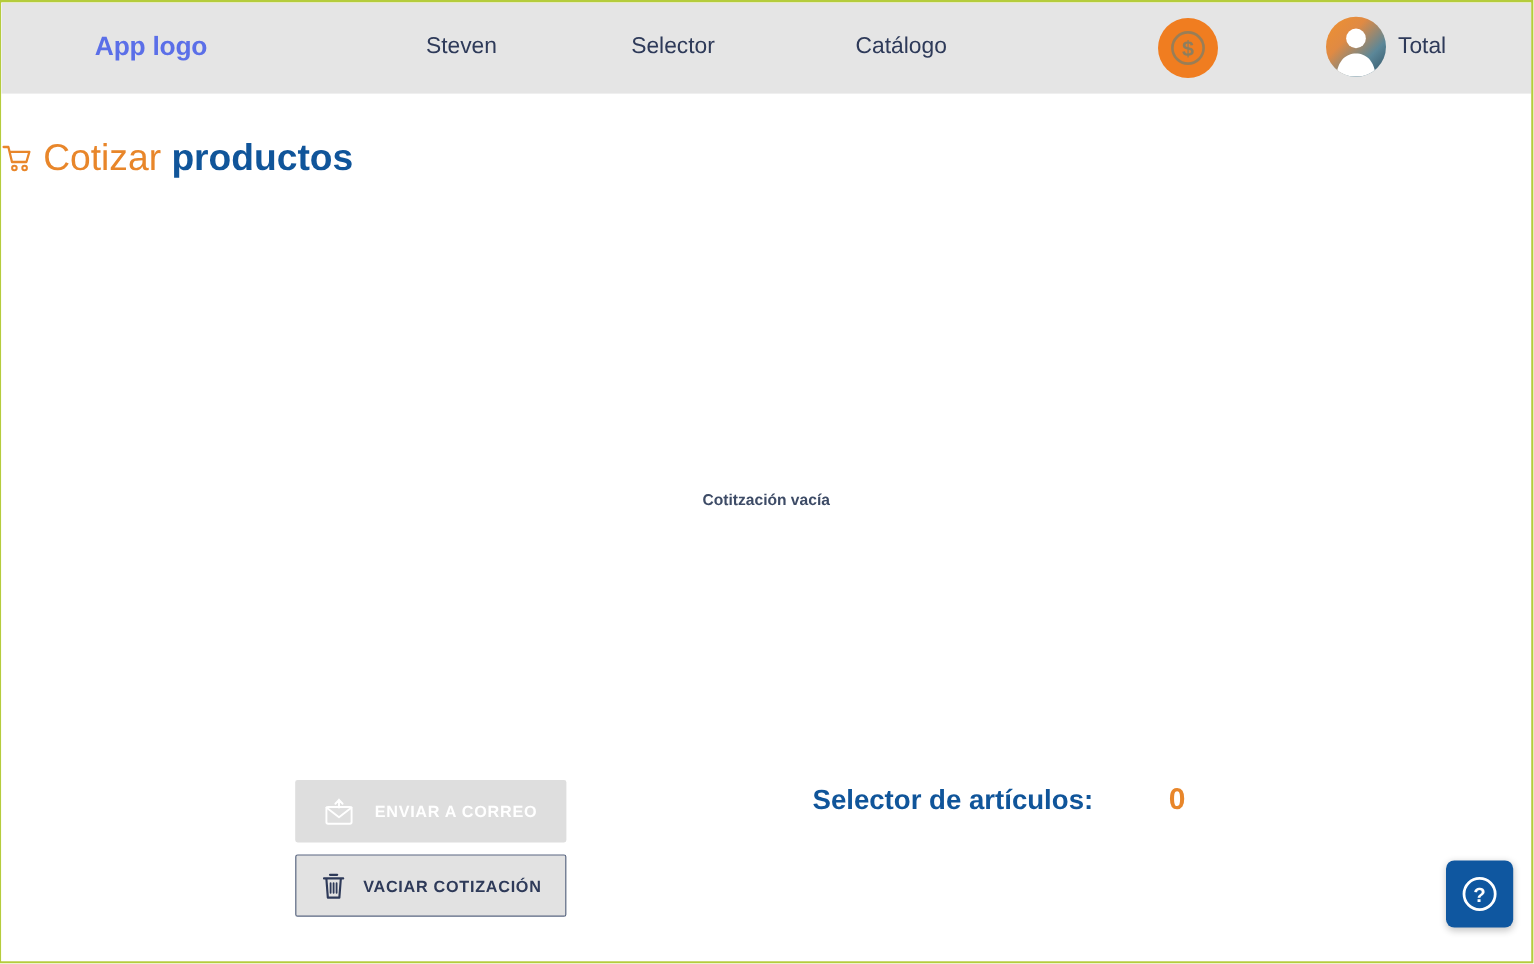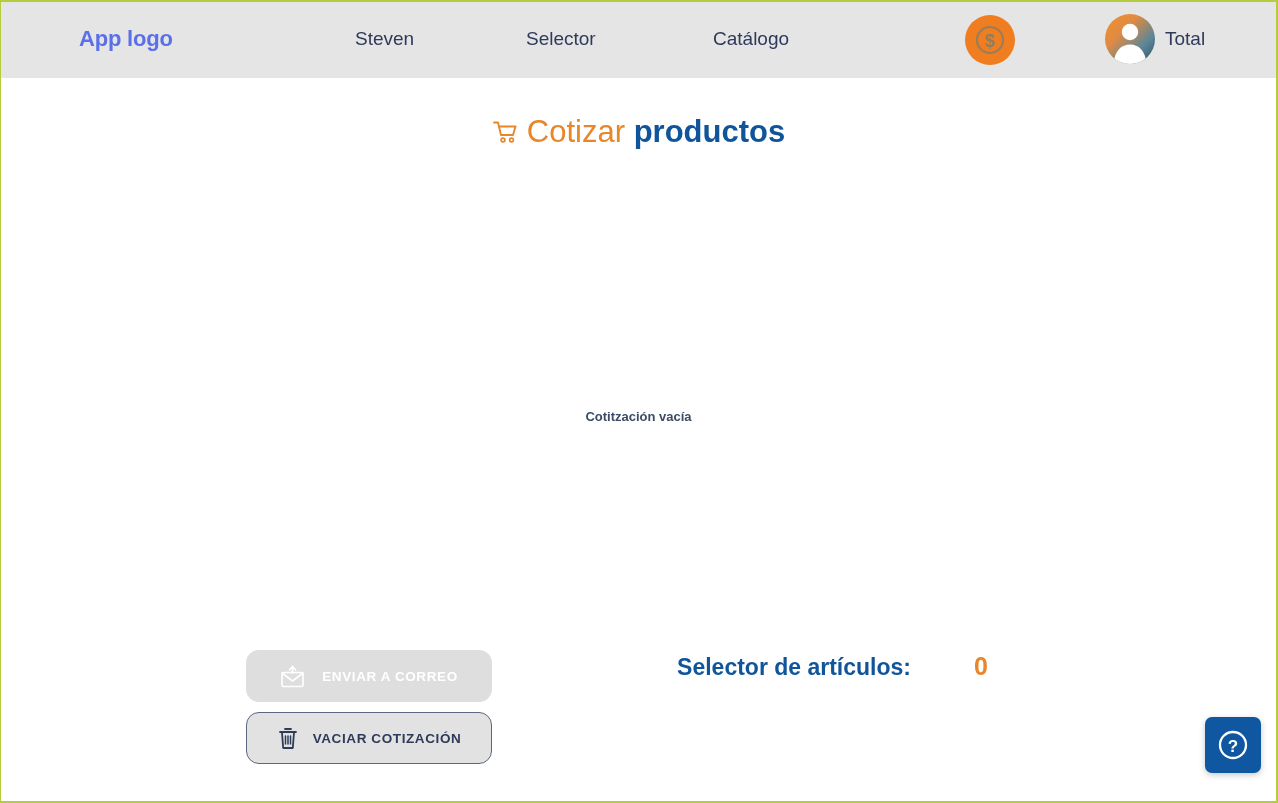--- a/index.html
+++ b/index.html
@@ -113,21 +113,20 @@
     color: #2e3a59;
     white-space: nowrap;
   }
 
   
   .page-title {
     position: absolute;
     top: 110px;
     left: 0;
     width: 100%;
-    text-align: center;
     font-size: 31px;
     line-height: 40px;
     color: #e8862a;
     white-space: nowrap;
   }
   .page-title .cart-icon {
     display: inline-block;
     vertical-align: -3px;
     margin-right: 9px;
   }
@@ -153,27 +152,27 @@
 
   
   .actions {
     position: absolute;
     left: 245px;
     top: 648px;
     width: 258px;
   }
 
   .btn {
-    width: 246px;
+    width: 226px;
     height: 52px;
     display: flex;
     align-items: center;
     justify-content: center;
     gap: 14px;
-    border-radius: 13px;
+    border-radius: 2px;
     font-size: 13.5px;
     font-weight: bold;
     letter-spacing: 0.6px;
     border: none;
     background: #e0e0e0;
     font-family: "Liberation Sans", sans-serif;
   }
 
   .btn-send {
     color: #ffffff;

